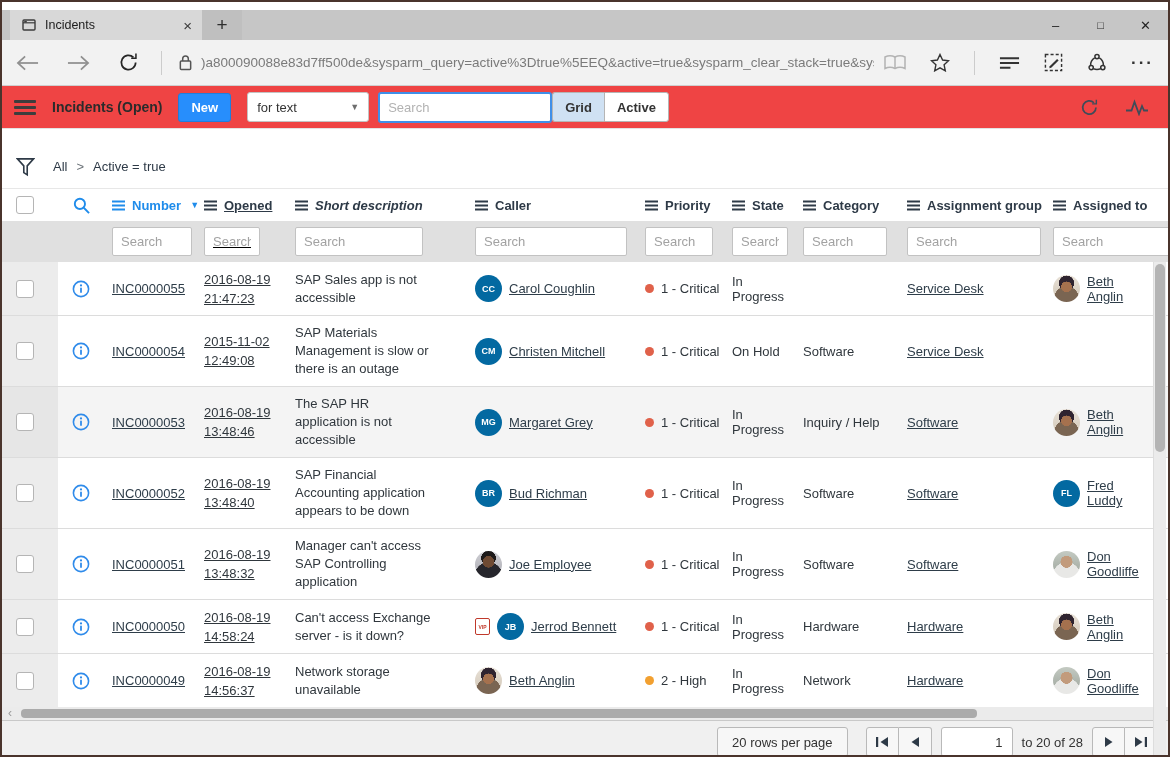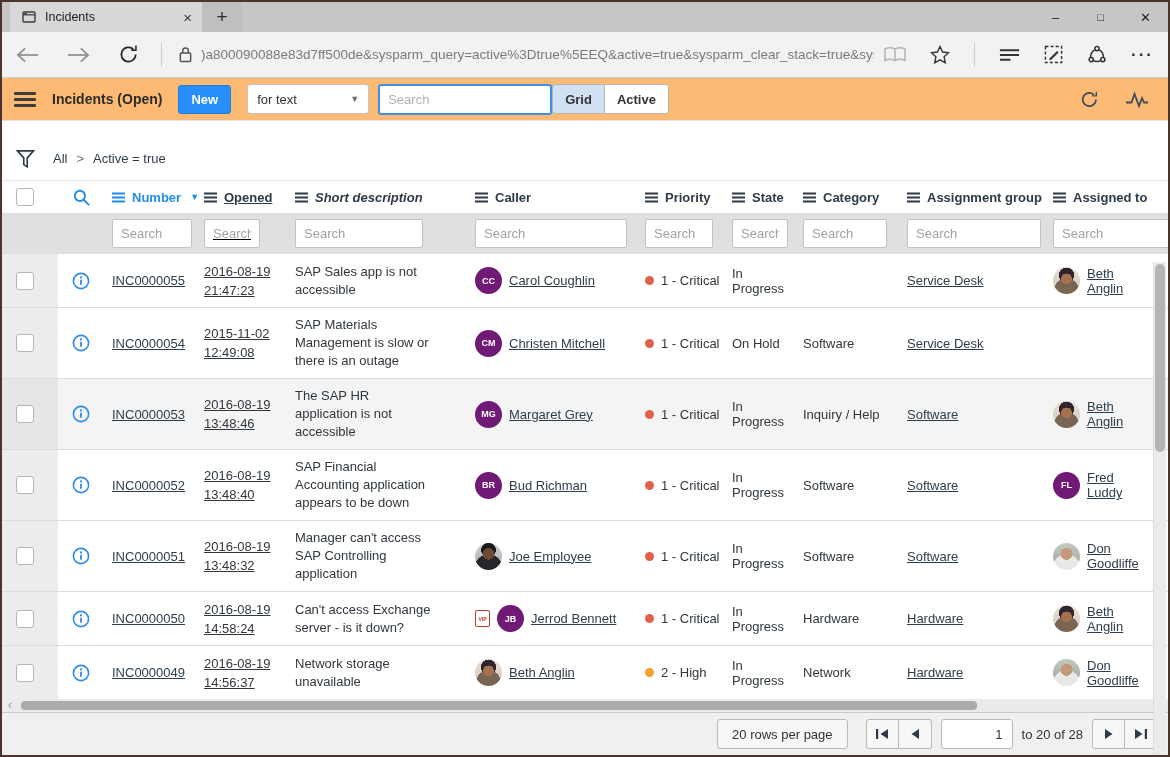--- a/index.html
+++ b/index.html
@@ -2,21 +2,21 @@
 <html><head>
 <meta charset="utf-8">
 <style>
   * { margin:0; padding:0; box-sizing:border-box; }
   html,body { background:#888; }
   body { font-family:"Liberation Sans", sans-serif; }
   .screen{ position:relative; width:1170px; height:757px; background:#fff;
            border:2px solid #4a342c; overflow:hidden; }
 
   
-  .tabbar{ height:30px; background:#c6c6c6; display:flex; align-items:stretch; }
+  .tabbar{ height:30px; background:#c6c6c6; display:flex; align-items:stretch;margin-top:8px; }
   .tab{ width:192px; margin-left:8px; background:#d8d8d8; display:flex; align-items:center;
         padding:0 10px 0 12px; gap:9px; }
   .tab-title{ flex:1; font-size:12.5px; color:#1c1c1c; }
   .tab-close{ font-size:15px; color:#3a3a3a; line-height:1; cursor:default; }
   .newtab{ width:40px; display:flex; align-items:center; justify-content:center;
            font-size:19px; color:#2e2e2e; background:#bfbfbf; }
   .win-controls{ margin-left:auto; display:flex; }
   .win-btn{ width:45px; display:flex; align-items:center; justify-content:center;
             font-size:13px; color:#1f1f1f; }
   .win-max{ font-size:11px; }
@@ -29,21 +29,21 @@
   .ic-refresh{ color:#262626; margin-right:22px; }
   .vdiv{ width:1px; height:24px; background:#cccccc; margin-right:16px; }
   .ic-lock{ color:#555; margin-right:8px; }
   .url{ flex:1; font-size:13.5px; color:#7a7a7a; white-space:nowrap; overflow:hidden; }
   .nav-right{ display:flex; align-items:center; gap:24px; margin-left:10px; }
   .ic-book{ color:#b3b3b3; }
   .ic-star,.ic-hub,.ic-note,.ic-share{ color:#333; }
   .ic-more{ color:#333; font-size:17px; font-weight:bold; letter-spacing:2px; }
 
   
-  .sn-toolbar{ height:43px; background:#fdba74; border-bottom:1px solid #e3e3e3;
+  .sn-toolbar{ height:43px; background:#ef4444; border-bottom:1px solid #e3e3e3;
                display:flex; align-items:center; padding:0 12px; }
   .hamburger{ width:22px; display:flex; flex-direction:column; gap:3px; margin-right:16px; }
   .hamburger i{ display:block; height:3px; background:#3d3d3d; border-radius:1px; }
   .sn-title{ font-size:14px; font-weight:bold; color:#2b2b2b; margin-right:16px; }
   .btn-new{ background:#278efc; color:#fff; font-size:13px; font-weight:bold;
             border:1px solid #1f7edc; border-radius:3px; padding:6px 12px; margin-right:16px; }
   .sel{ width:122px; height:30px; background:#fff; border:1px solid #c3c3c3; border-radius:3px;
         display:flex; align-items:center; padding:0 9px; margin-right:9px; }
   .sel-label{ flex:1; font-size:13px; color:#333; }
   .sel-caret{ font-size:9px; color:#6e6e6e; }
@@ -102,21 +102,21 @@
   .trow{ display:flex; align-items:stretch; min-height:54px; border-bottom:1px solid #dcdcdc;
          background:#fff; font-size:13px; color:#30373d; }
   .trow.highlighted{ background:#f4f4f4; }
   .trow .col-gutter{ background:#ececec; }
   .trow.highlighted .col-gutter{ background:#e6e6e6; }
   .lnk{ color:#2e3d49; text-decoration:underline; cursor:pointer; }
   .opened div{ line-height:19px; }
   .desc-text{ line-height:18px; }
   .info-icon{ color:#2f8bea; display:flex; }
   .avatar{ width:27px; height:27px; border-radius:50%; flex-shrink:0; }
-  .av-initials{ background:#701a75; color:#fff; font-size:9px; font-weight:bold;
+  .av-initials{ background:#0369a1; color:#fff; font-size:9px; font-weight:bold;
                 display:flex; align-items:center; justify-content:center; }
   .av-photo-beth{ background:
       radial-gradient(circle at 50% 44%, #a5714e 0 26%, transparent 27%),
       radial-gradient(circle at 50% 30%, #2f2430 0 32%, transparent 33%),
       radial-gradient(circle at 50% 88%, #7a6552 0 45%, transparent 46%),
       linear-gradient(#e9e2d8, #cfc4b4); }
   .av-photo-joe{ background:
       radial-gradient(circle at 50% 40%, #6e4a33 0 27%, transparent 28%),
       radial-gradient(circle at 50% 26%, #1d1a1a 0 30%, transparent 31%),
       radial-gradient(circle at 50% 92%, #26262c 0 48%, transparent 49%),

